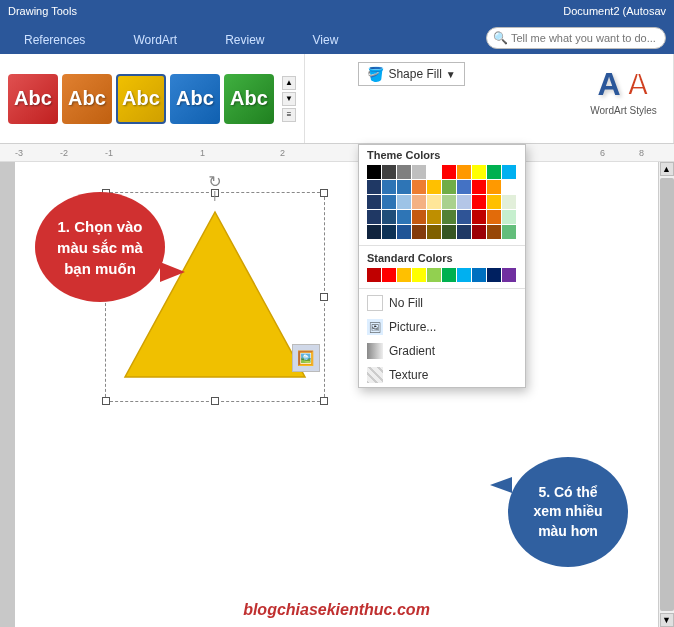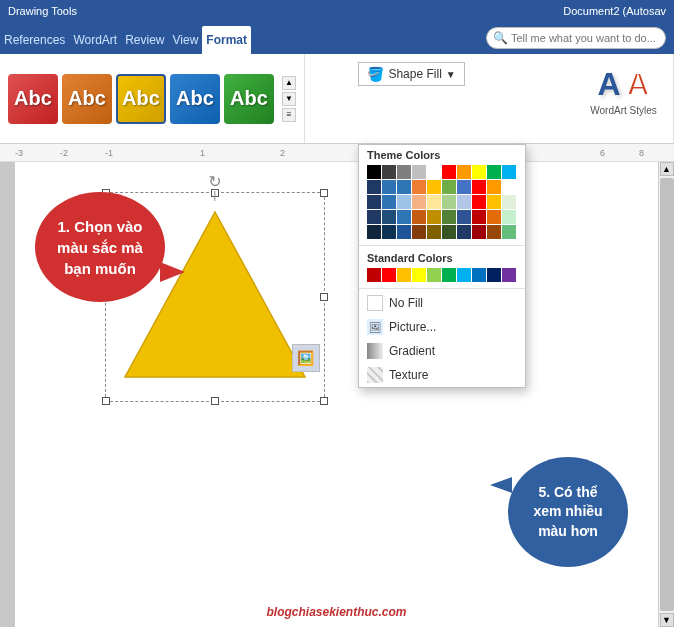--- a/index.html
+++ b/index.html
@@ -22,21 +22,21 @@
 
     
     .ribbon-tabs {
       height: 32px;
       background: #2b579a;
       display: flex;
       align-items: flex-end;
       padding-left: 0;
     }
     .ribbon-tab {
-      padding: 5px 4px;
+      padding: 5px 24px;
       font-size: 12px;
       color: #cce0ff;
       cursor: pointer;
       height: 28px;
       display: flex;
       align-items: center;
     }
     .ribbon-tab.active {
       background: #fff;
       color: #2b579a;
@@ -246,21 +246,21 @@
       border-bottom: 8px solid transparent;
       border-right: 22px solid #3060a0;
     }
 
     
     .bottom-text {
       position: absolute;
       bottom: 8px;
       left: 50%;
       transform: translateX(-50%);
-      font-size: 12px;
+      font-size: 16px;
       font-weight: bold;
       color: #c03030;
       white-space: nowrap;
       font-style: italic;
     }
 
     
     .dropdown-panel {
       position: absolute;
       left: 358px;
@@ -328,21 +328,20 @@
 <div class="title-bar">
   <span style="color:white;font-size:11px;">Drawing Tools</span>
   <span class="title-bar-right">Document2 (Autosav</span>
 </div>
 
 <div class="ribbon-tabs">
   <div class="ribbon-tab">References</div>
   <div class="ribbon-tab">WordArt</div>
   <div class="ribbon-tab">Review</div>
   <div class="ribbon-tab">View</div>
-  <div class="ribbon-tab active">Format</div>
 
   <div style="position:absolute;right:0;top:22px;height:32px;display:flex;align-items:center;padding-right:8px;">
     <div style="position:relative;">
       <span style="position:absolute;left:7px;top:50%;transform:translateY(-50%);color:#666;font-size:12px;">🔍</span>
       <input class="search-input" type="text" placeholder="Tell me what you want to do..." style="">
     </div>
   </div>
 </div>
 
 <div class="ribbon-content">

